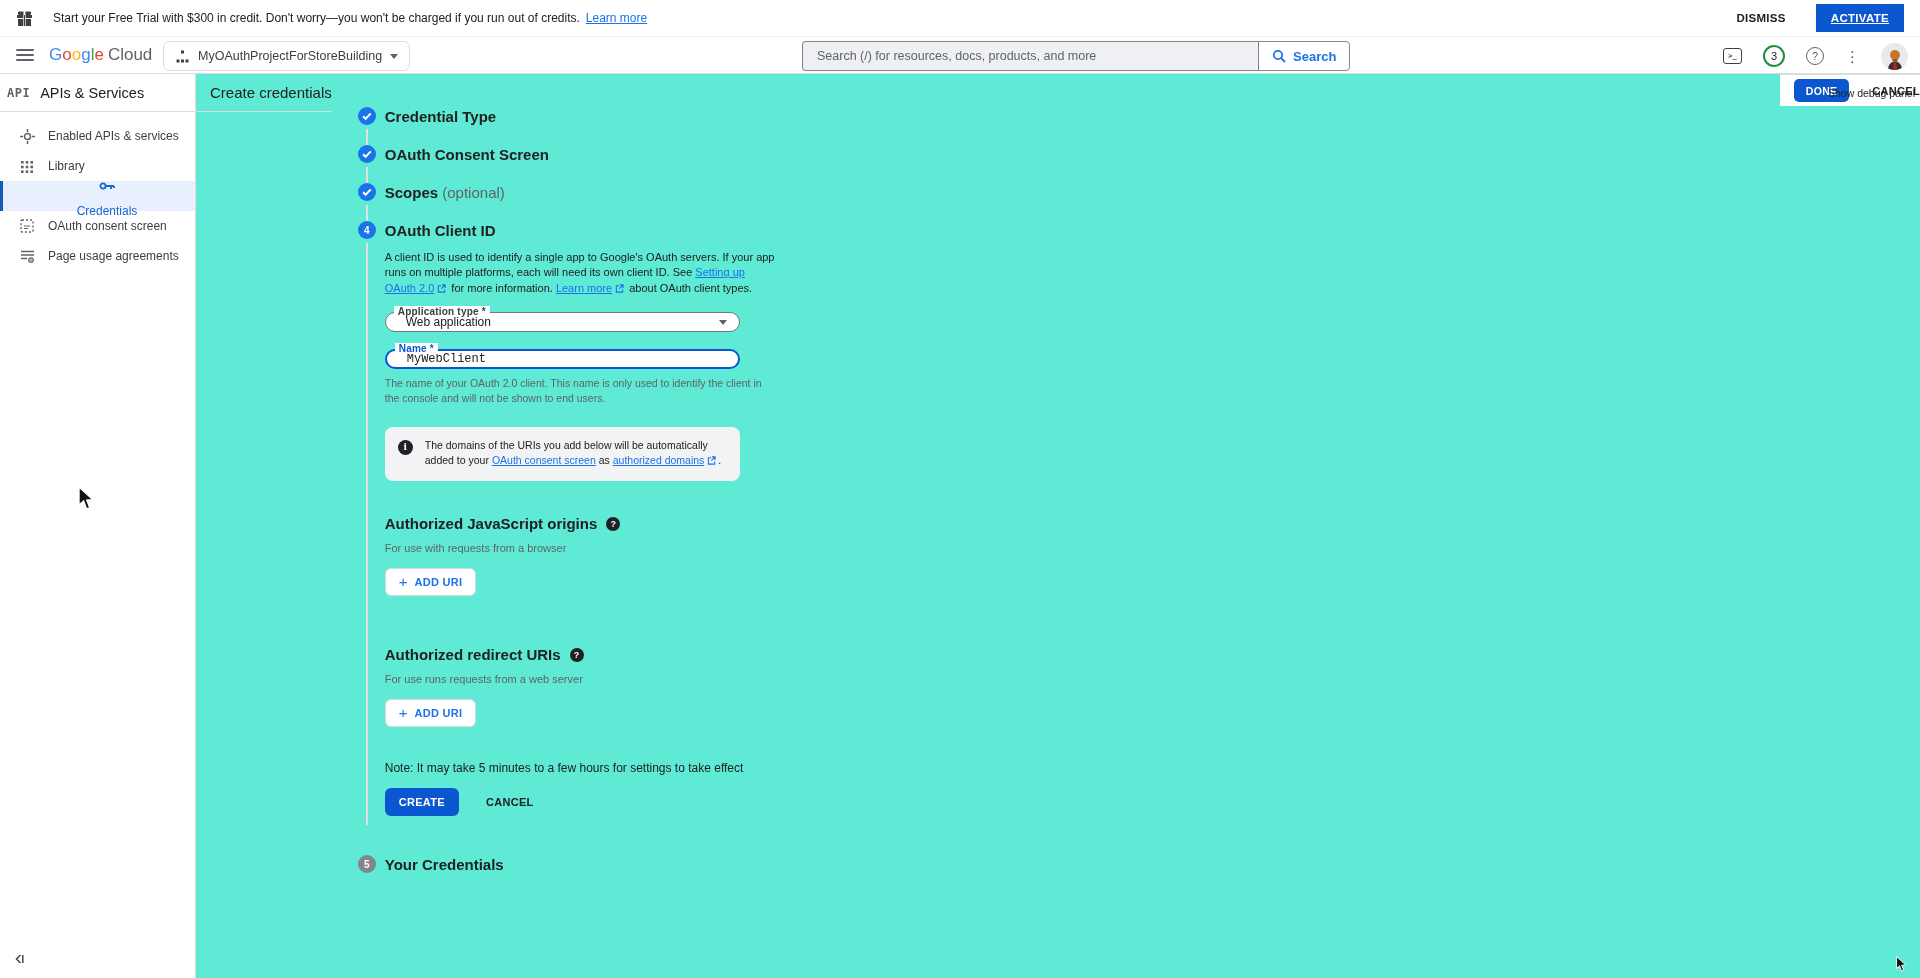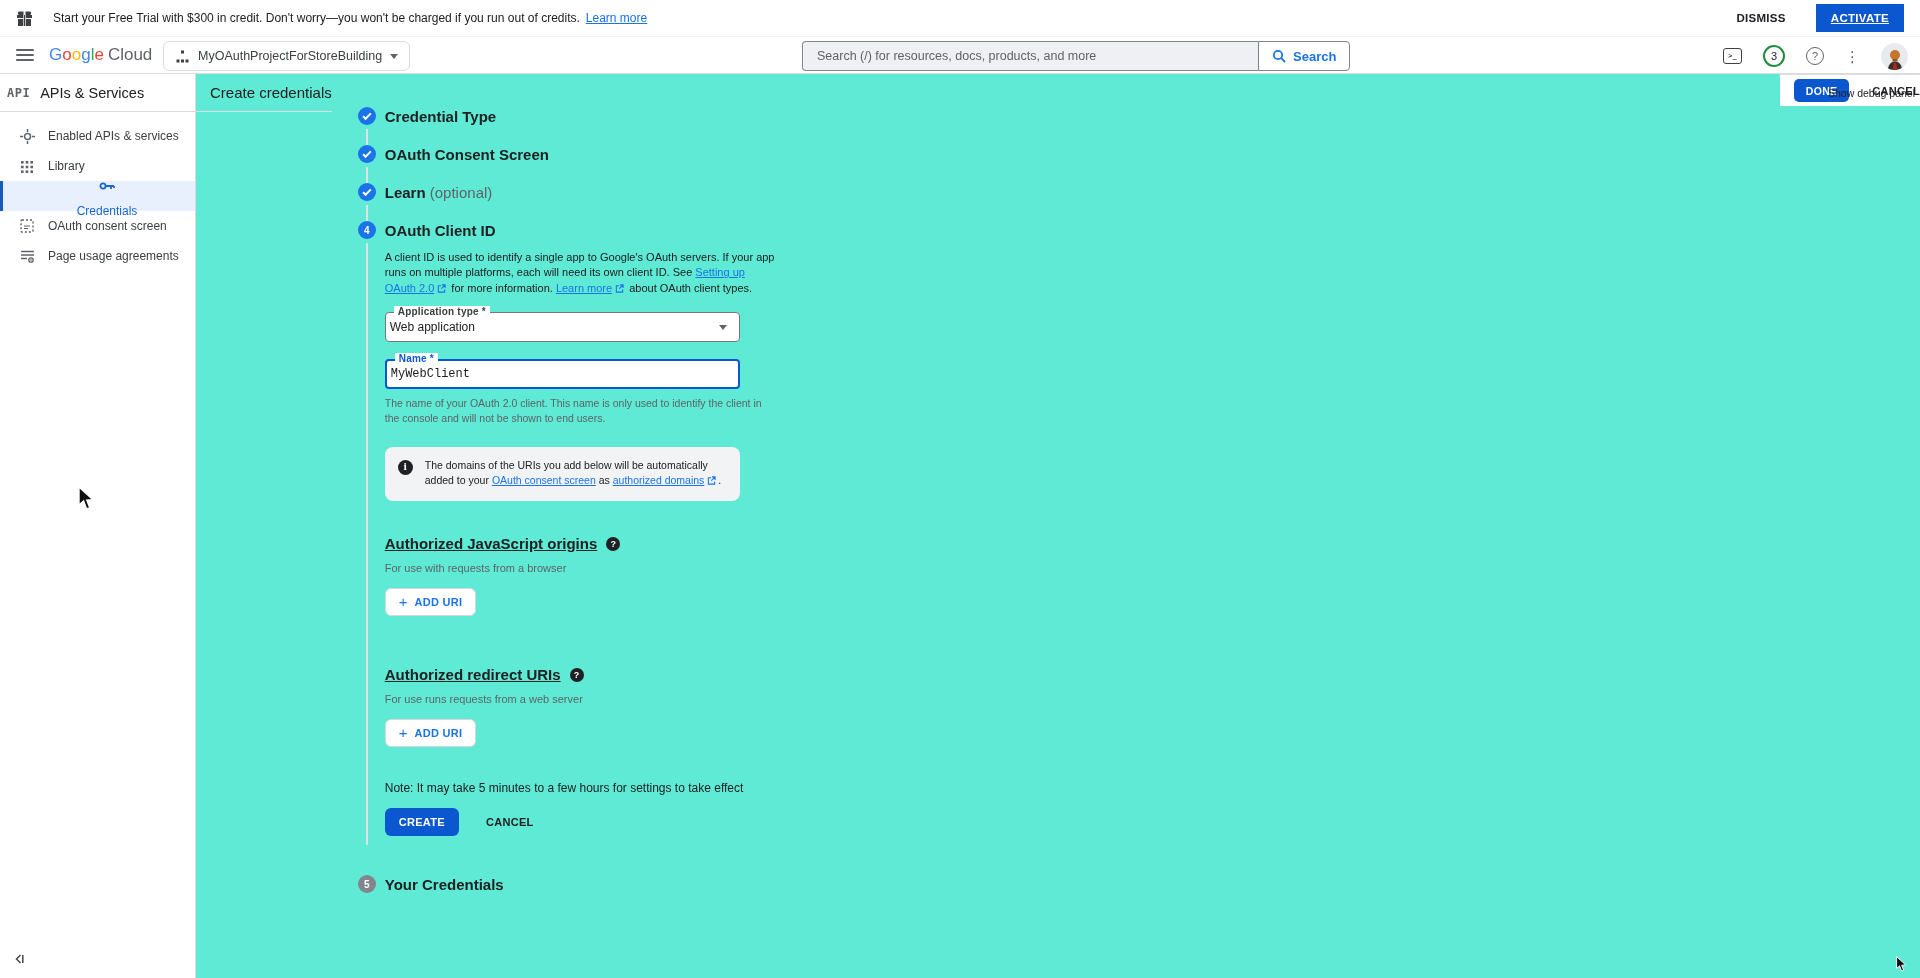--- a/index.html
+++ b/index.html
@@ -81,39 +81,39 @@
   .step-body { padding-bottom:13px; }
   .step-title { font-size:15px; font-weight:700; color:#202124; line-height:20px; }
   .step-title .opt { font-weight:400; color:#5f6368; }
   .step-title.clickable { cursor:pointer; }
 
   .desc { width:392px; font-size:11px; line-height:1.4; color:#202124; margin-top:9px; }
   a.blue { color:#1a73e8; text-decoration:underline; cursor:pointer; }
   .extlink { display:inline-block; vertical-align:-1px; margin:0 2px 0 3px; }
 
   
-  .mfield { position:relative; width:355px; height:30px; border:1px solid #747775; border-radius:4px;
-    margin-top:15px; display:flex; align-items:center; padding:0 4px; cursor:pointer; background:#fff; }
+  .mfield { position:relative; width:355px; height:20px; border:1px solid #747775; border-radius:12px;
+    margin-top:15px; display:flex; align-items:center; padding:0 20px; cursor:pointer; background:#fff; }
   .mfield .flabel { position:absolute; top:-7px; left:8px; background:#fff; padding:0 4px; font-size:10px;
     font-weight:700; color:#3c4043; letter-spacing:.2px; }
   .mfield .fvalue { font-size:12px; color:#202124; }
   .mfield .caret { position:absolute; right:12px; }
   .mfield.focus { border:2px solid #0b57d0; margin-top:17px; }
   .mfield.focus .flabel { color:#0b57d0; top:-8px; }
   .mfield input { border:none; outline:none; font-size:12px; color:#202124; width:100%; background:transparent;
     font-family:Liberation Mono, monospace; }
   .helper { width:392px; font-size:10.5px; line-height:1.45; color:#5f6368; margin-top:7px; }
 
   .infobox { width:355px; background:#f1f3f4; border-radius:8px; margin-top:20px; padding:11px 13px;
     display:flex; gap:12px; align-items:flex-start; }
   .infobox .itext { font-size:10.5px; line-height:1.5; color:#202124; }
   .info-ic { width:15px; height:15px; border-radius:50%; background:#202124; color:#fff; font-size:9px; font-weight:700;
     display:flex; align-items:center; justify-content:center; flex:none; margin-top:2px; font-family:"DejaVu Serif",serif; }
 
-  .sec-title { margin-top:34px; display:flex; align-items:center; gap:9px;text-decoration:underline; }
+  .sec-title { margin-top:34px; display:flex; align-items:center; gap:9px; }
   .sec-title.second { margin-top:50px; }
   .sec-title .t { font-size:15px; font-weight:700; color:#202124; }
   .help-ic { width:14px; height:14px; border-radius:50%; background:#202124; color:#fff; font-size:9px; font-weight:700;
     display:flex; align-items:center; justify-content:center; cursor:pointer; }
   .sec-sub { font-size:11px; color:#5f6368; margin-top:10px; }
   .adduri { margin-top:14px; height:28px; display:inline-flex; align-items:center; gap:7px; border:1px solid #d5d9dd;
     border-radius:6px; background:#fff; padding:0 13px; cursor:pointer; }
   .adduri .plus { color:#1a73e8; font-size:15px; font-weight:400; line-height:1; margin-top:-1px; }
   .adduri .lbl { color:#1a73e8; font-size:11px; font-weight:700; letter-spacing:.3px; }
 
@@ -325,21 +325,21 @@
             <span class="circle">
               <svg width="18" height="18" viewBox="0 0 24 24">
                   <circle cx="12" cy="12" r="12" fill="#1a73e8"></circle>
                   <path d="M6.8 12.4l3.3 3.3 7-7.2" stroke="#fff" stroke-width="2.6" fill="none"></path>
                 </svg>
             </span>
             <div class="connector short"></div>
           </div>
           <div class="step-body">
             <div class="step-title clickable">
-              <span>Learn</span>
+              <span>Scopes</span>
               <span class="opt">(optional)</span>
             </div>
           </div>
         </div>
 
         <div class="step">
           <div class="rail">
             <span class="circle num">4</span>
             <div class="connector long"></div>
           </div>

